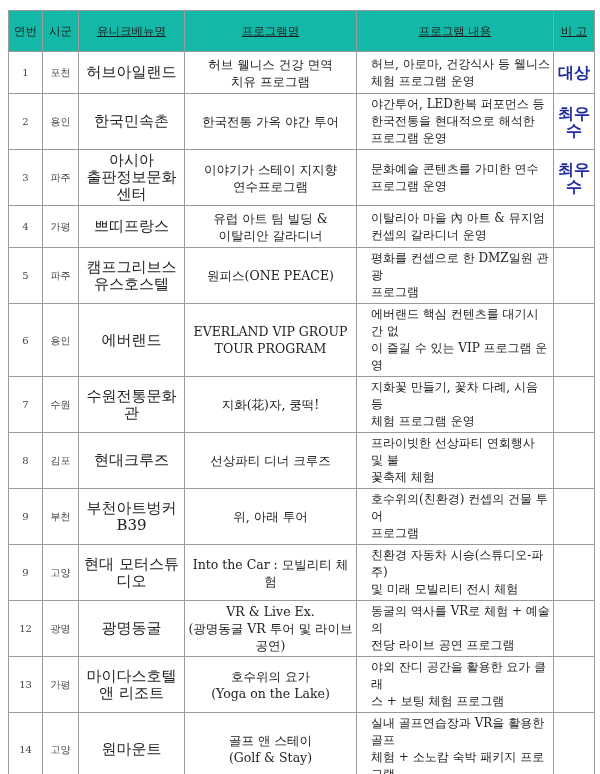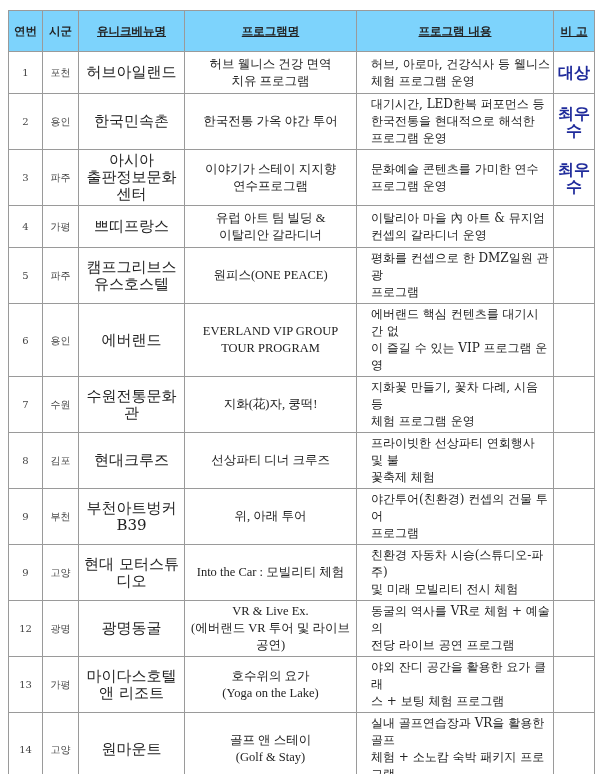--- a/index.html
+++ b/index.html
@@ -25,40 +25,39 @@
     font-size: 11.5px;
   }
   .program-table th, .program-table td {
     border: 1px solid #9a9a9a;
     text-align: center;
     vertical-align: middle;
     padding: 2px 3px;
     line-height: 17px;
   }
   .program-table thead th {
-    background: #7dd3fc;
+    background: #14b8a6;
     height: 36px;
     font-family: "DejaVu Sans", "Liberation Sans", sans-serif;
-    font-weight: bold;
+    font-weight: normal;
     font-size: 11.5px;
     color: #222;
   }
   .program-table tbody tr { height: 42px; }
   .program-table tbody tr.tall { height: 51px; }
   .program-table td.num,
   .program-table td.region {
     font-size: 10px;
     color: #444;
   }
   .program-table td.venue {
     font-size: 15px;
   }
   .program-table td.program-name {
     font-size: 12.5px;
-    font-family: Liberation Serif, serif;
   }
   .program-table td.program-desc {
     text-align: left;
     font-size: 12px;
     padding-left: 14px;
   }
   .program-table td.remark {
     font-family: "DejaVu Sans", "Liberation Sans", sans-serif;
     font-weight: bold;
     color: #1f2b9b;
@@ -109,21 +108,21 @@
       <tr class="tall">
         <td class="num">2</td>
         <td class="region">용인</td>
         <td class="venue">
           <span class="line">한국민속촌</span>
         </td>
         <td class="program-name">
           <span class="line">한국전통 가옥 야간 투어</span>
         </td>
         <td class="program-desc">
-          <span class="line">대기시간, LED한복 퍼포먼스 등</span>
+          <span class="line">야간투어, LED한복 퍼포먼스 등</span>
           <span class="line">한국전통을 현대적으로 해석한</span>
           <span class="line">프로그램 운영</span>
         </td>
         <td class="remark">최우수</td>
       </tr>
       <tr>
         <td class="num">3</td>
         <td class="region">파주</td>
         <td class="venue">
           <span class="line">아시아</span>
@@ -220,21 +219,21 @@
       <tr>
         <td class="num">9</td>
         <td class="region">부천</td>
         <td class="venue">
           <span class="line">부천아트벙커B39</span>
         </td>
         <td class="program-name">
           <span class="line">위, 아래 투어</span>
         </td>
         <td class="program-desc">
-          <span class="line">야간투어(친환경) 컨셉의 건물 투어</span>
+          <span class="line">호수위의(친환경) 컨셉의 건물 투어</span>
           <span class="line">프로그램</span>
         </td>
         <td class="remark"></td>
       </tr>
       <tr>
         <td class="num">9</td>
         <td class="region">고양</td>
         <td class="venue">
           <span class="line">현대 모터스튜디오</span>
         </td>
@@ -248,21 +247,21 @@
         <td class="remark"></td>
       </tr>
       <tr>
         <td class="num">12</td>
         <td class="region">광명</td>
         <td class="venue">
           <span class="line">광명동굴</span>
         </td>
         <td class="program-name">
           <span class="line">VR &amp; Live Ex.</span>
-          <span class="line">(에버랜드 VR 투어 및 라이브 공연)</span>
+          <span class="line">(광명동굴 VR 투어 및 라이브 공연)</span>
         </td>
         <td class="program-desc">
           <span class="line">동굴의 역사를 VR로 체험 + 예술의</span>
           <span class="line">전당 라이브 공연 프로그램</span>
         </td>
         <td class="remark"></td>
       </tr>
       <tr>
         <td class="num">13</td>
         <td class="region">가평</td>

